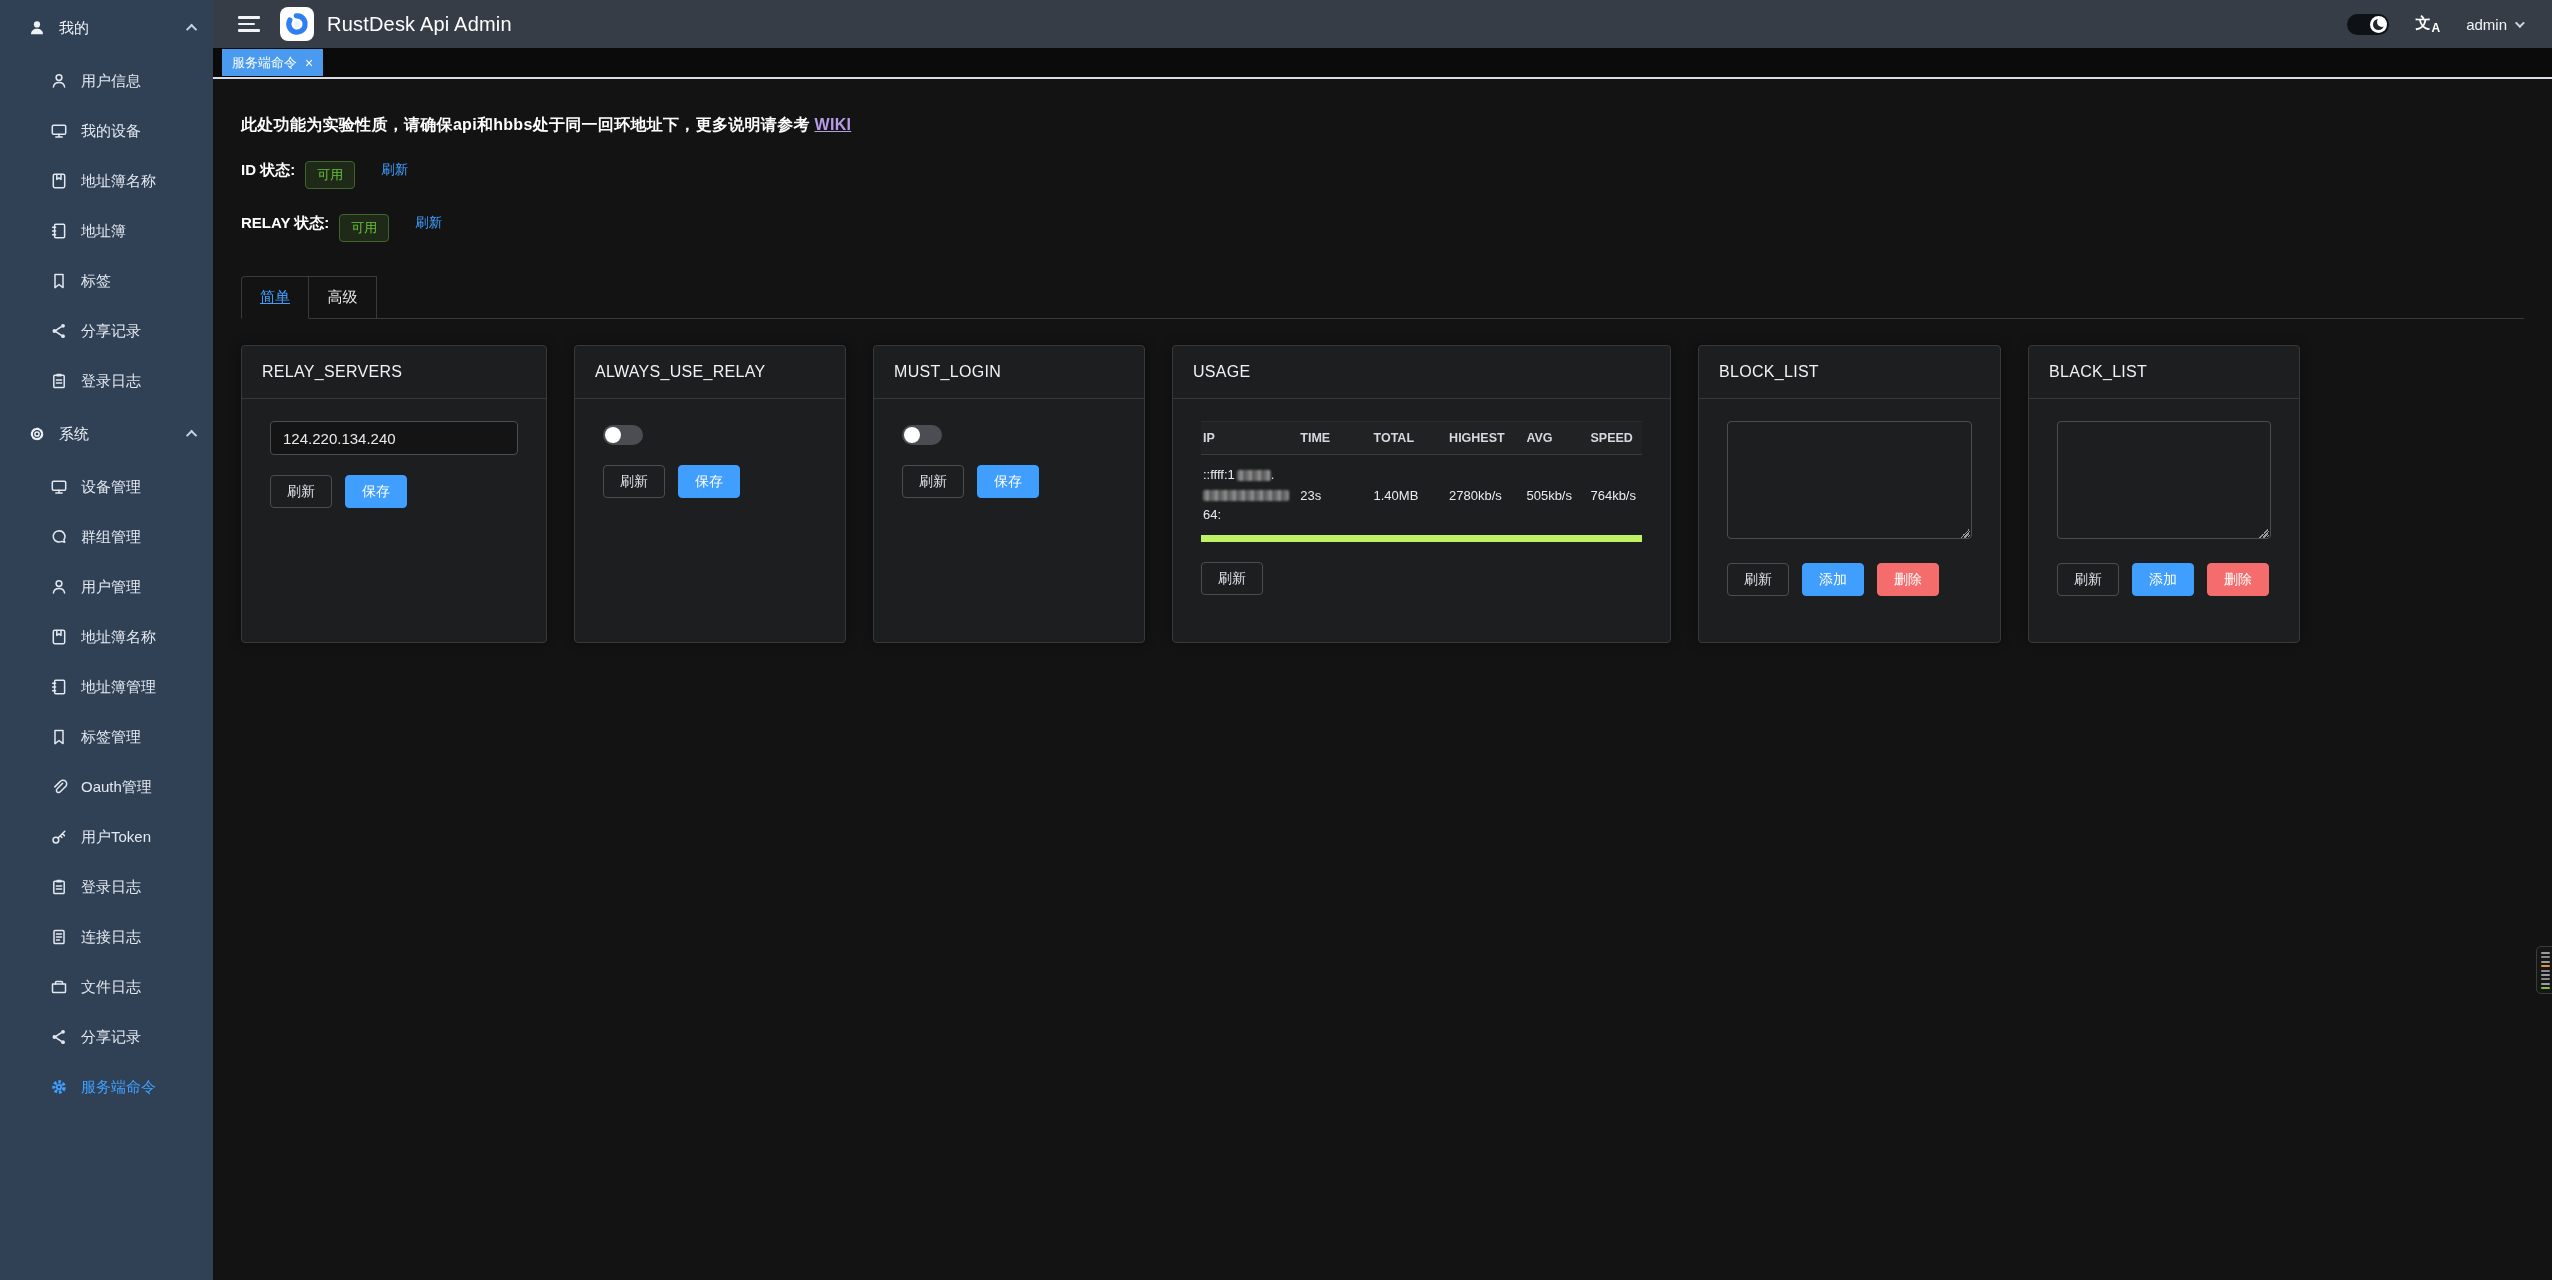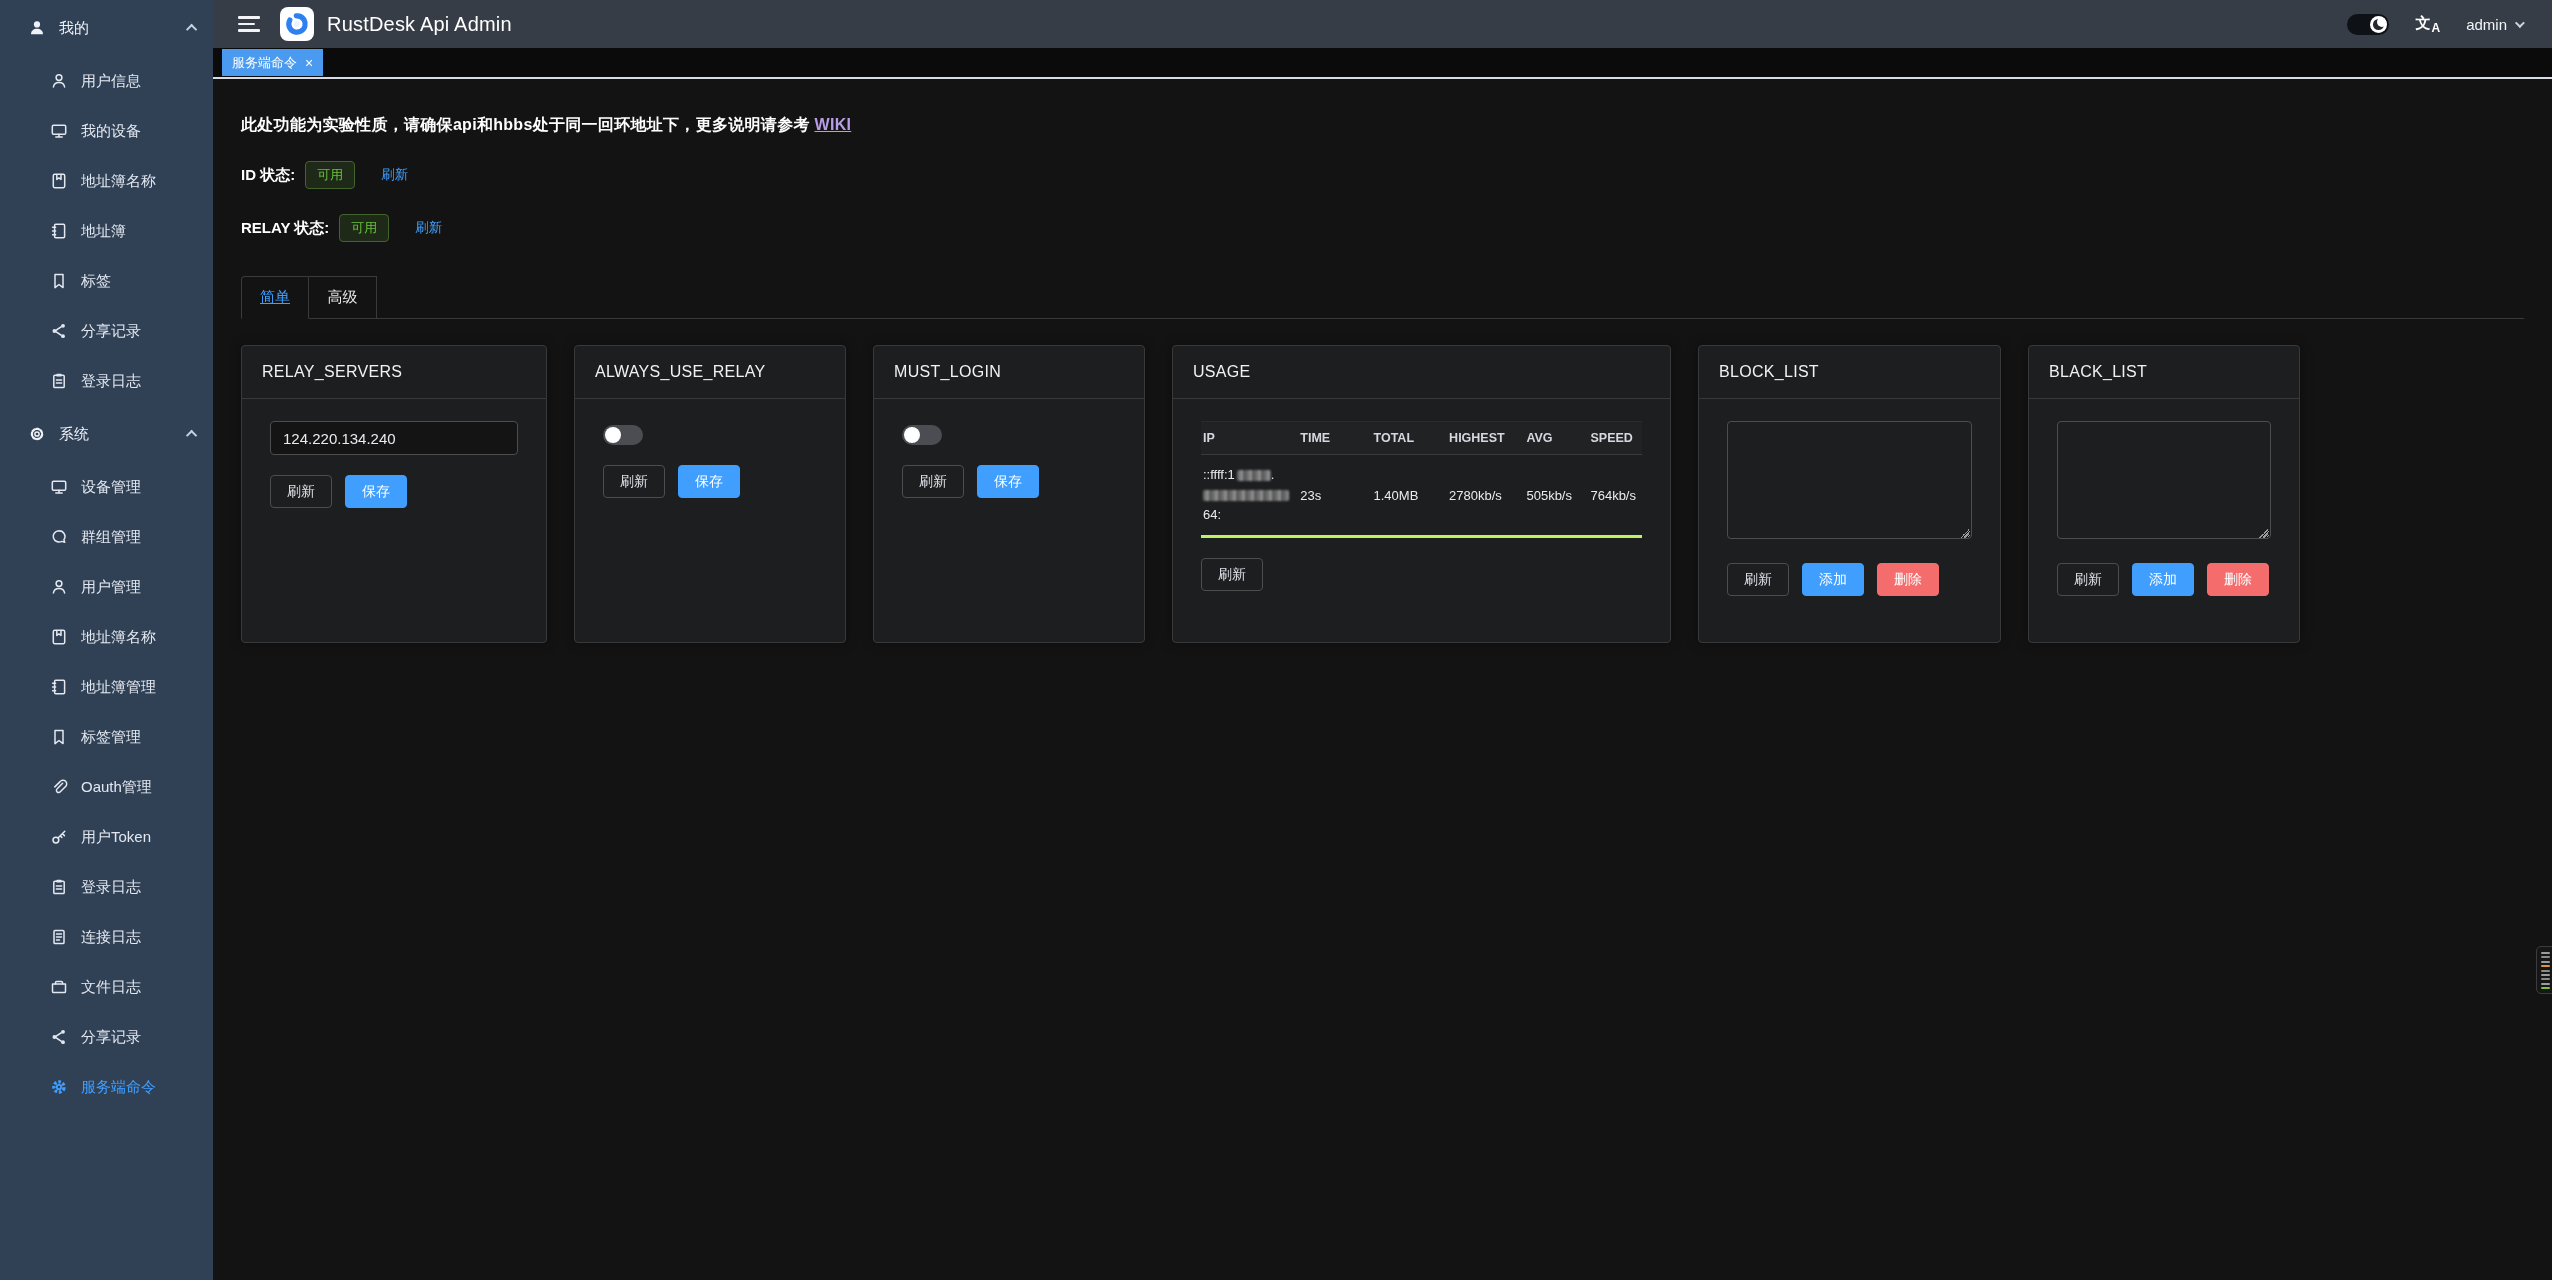--- a/index.html
+++ b/index.html
@@ -39,21 +39,21 @@
 
   
   .tags-bar { position:absolute; left:213px; top:48px; right:0; height:31px; background:#0b0b0c; border-bottom:2px solid #d8dce5; display:flex; align-items:center; z-index:3; }
   .tag { display:flex; align-items:center; height:27px; margin-left:9px; padding:0 10px; background:#4a9af0; color:#ffffff; font-size:13px; cursor:pointer; }
   .tag-close { margin-left:8px; font-size:14px; line-height:1; cursor:pointer; }
 
   
   .content { position:absolute; left:213px; top:81px; right:0; bottom:0; padding:34px 28px 0 28px; }
   .notice { color:#ffffff; font-size:16px; font-weight:bold; letter-spacing:.3px; }
   .wiki { color:#b79ce8; font-weight:bold; text-decoration:underline; cursor:pointer; }
-  .status-row { display:flex; align-items:center; margin-top:25px; }
+  .status-row { display:flex; margin-top:25px; }
   .s-label { color:#ffffff; font-size:15px; font-weight:bold; margin-right:10px; white-space:pre; }
   .badge { display:inline-block; background:#1e2a17; border:1px solid #41632c; color:#67c23a; font-size:13px; padding:4px 11px; border-radius:4px; }
   .blue-link { color:#409eff; font-size:13.5px; margin-left:26px; cursor:pointer; text-decoration:none; }
 
   .mode-tabs { display:flex; margin-top:34px; border-bottom:1px solid #3a3a3b; }
   .mtab { min-width:68px; text-align:center; padding:11px 18px; font-size:15px; color:#e8e8e8; border:1px solid #3a3a3b; border-bottom:none; background:transparent; cursor:pointer; }
   .mtab + .mtab { border-left:none; }
   .mtab.active { color:#409eff; border-bottom:1px solid #131313; margin-bottom:-1px; border-top-left-radius:4px;text-decoration:underline; }
 
   
@@ -69,21 +69,21 @@
   .btn-default { background:transparent; border:1px solid #4c4d4f; color:#dde1e8; }
   .btn-primary { background:#409eff; border:1px solid #409eff; color:#ffffff; }
   .btn-danger  { background:#f56c6c; border:1px solid #f56c6c; color:#ffffff; }
 
   .switch { width:40px; height:20px; border-radius:10px; background:#4b4d52; position:relative; cursor:pointer; margin:4px 0 2px; }
   .switch .s-knob { position:absolute; left:2px; top:2px; width:16px; height:16px; border-radius:50%; background:#ffffff; }
 
   
   .u-table { width:100%; border-collapse:collapse; }
   .u-table th { text-align:left; font-size:12.5px; color:#d4d8df; padding:9px 6px 9px 2px; border-bottom:1px solid #3a3b3d; border-top:1px solid #2a2b2c; background:#212223; font-weight:bold; white-space:nowrap; }
-  .u-table td { font-size:13px; color:#e9ecf1; padding:10px 6px 10px 2px; border-bottom:3px solid #bef264; vertical-align:middle; }
+  .u-table td { font-size:13px; color:#e9ecf1; padding:10px 6px 10px 2px; border-bottom:7px solid #bef264; vertical-align:middle; }
   .ip-cell div { line-height:1.55; }
   .redact { display:inline-block; height:11px; border-radius:2px; vertical-align:middle;
             background:repeating-linear-gradient(90deg,#6d6d6d 0 3px,#8e8e8e 3px 6px,#5a5a5a 6px 9px);
             filter:blur(1.2px); }
   .r1{width:34px;margin-left:2px;} .r2{width:86px;}
 
   .list-area { width:100%; height:118px; background:transparent; border:1px solid #4c4d4f; border-radius:4px; resize:both; color:#e8eaee; font-family:inherit; font-size:14px; padding:8px 10px; outline:none; position:relative; }
   .ta-wrap { position:relative; }
   .ta-wrap::after { content:""; position:absolute; right:3px; bottom:5px; width:9px; height:9px;
      background:linear-gradient(135deg,transparent 0 50%,#9a9a9a 50% 56%,transparent 56% 72%,#9a9a9a 72% 78%,transparent 78%); pointer-events:none; }

